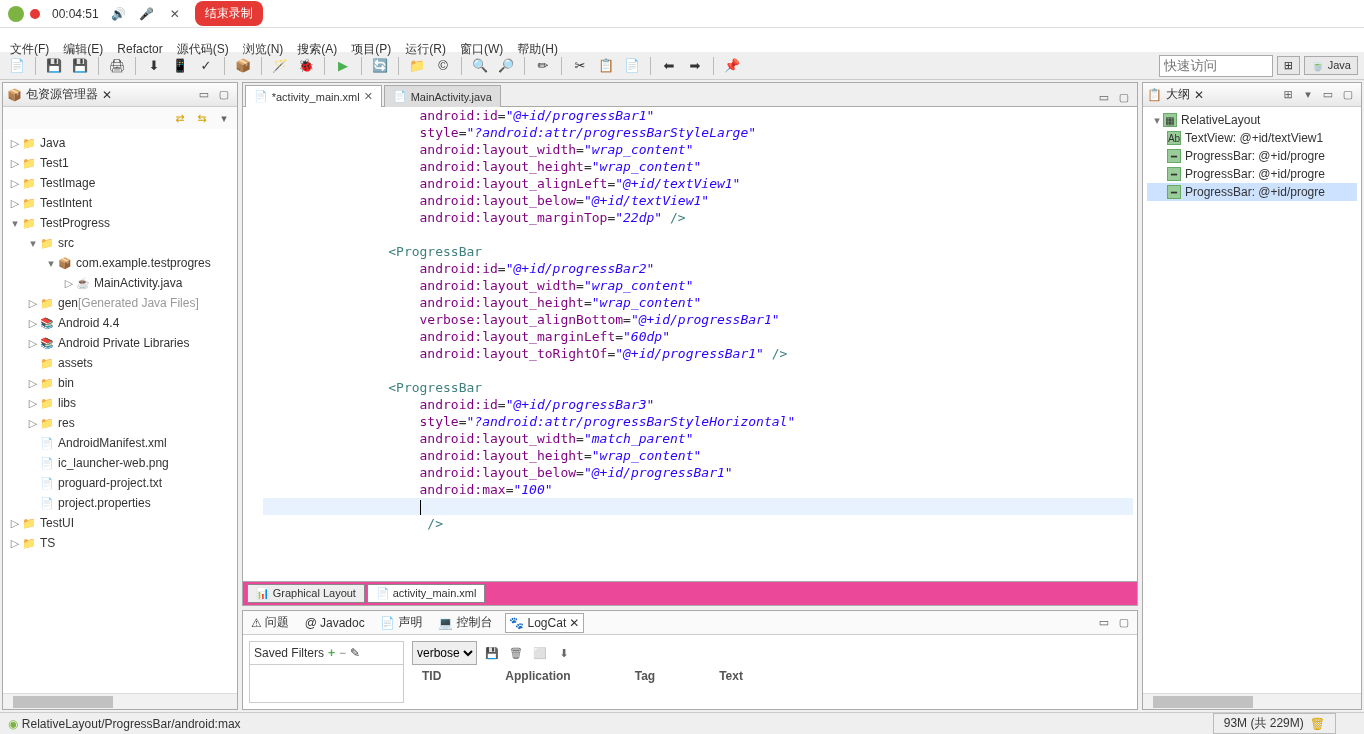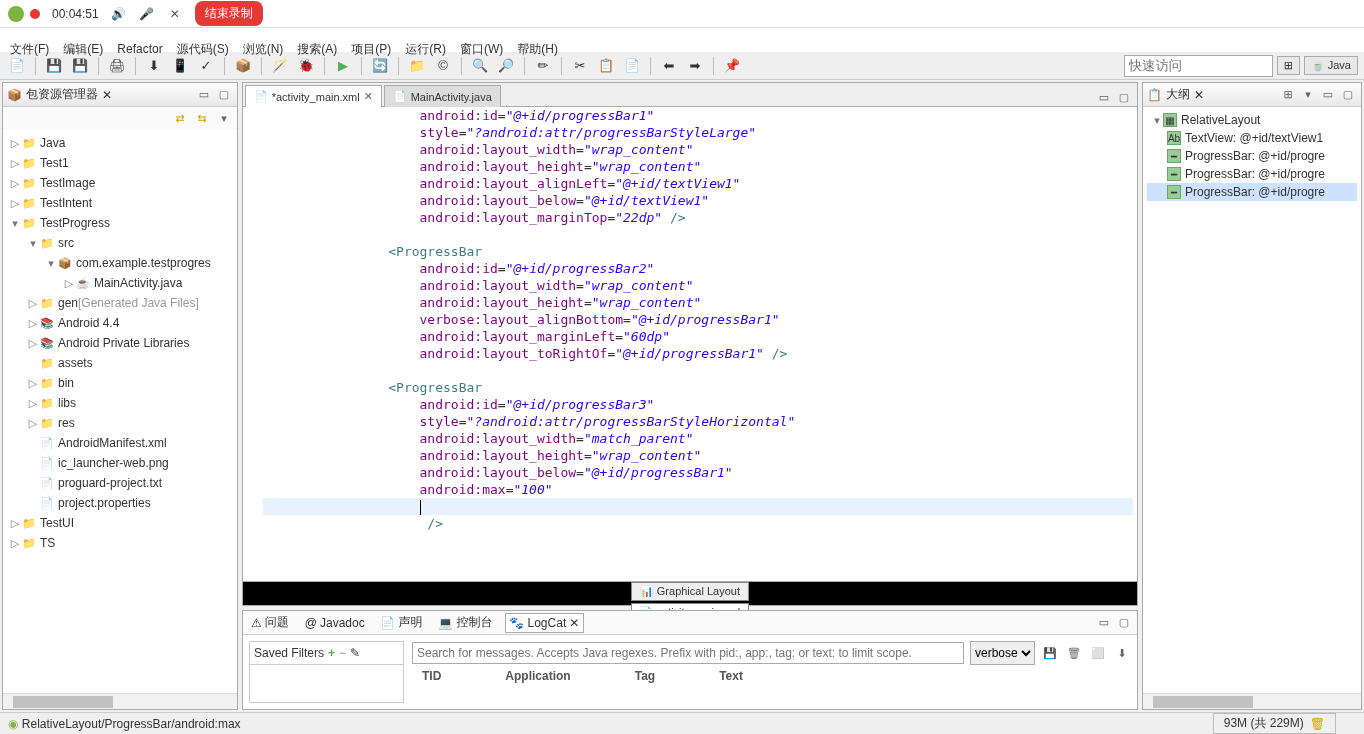--- a/index.html
+++ b/index.html
@@ -9,21 +9,21 @@
 .title-text { flex: 1; font-size: 12px; }
 .title-right { display: flex; align-items: center; gap: 12px; }
 .rec-dot { width: 10px; height: 10px; background: #e53935; border-radius: 50%; }
 .rec-btn { background: #e53935; color: #fff; padding: 4px 10px; border-radius: 8px; cursor: pointer; font-size: 12px; }
 .title-ico { width: 16px; height: 16px; display: inline-flex; align-items: center; justify-content: center; color: #555; cursor: pointer; }
 .menubar { height: 24px; background: #fff; display: flex; align-items: center; padding: 0 4px; gap: 2px; }
 .menu-item { padding: 3px 6px; cursor: pointer; font-size: 12px; margin-top: 18px; }
 .toolbar-main { height: 28px; background: #efefef; border-bottom: 1px solid #ccc; display: flex; align-items: center; padding: 0 6px; gap: 4px; }
 .tb-btn { width: 22px; height: 22px; cursor: pointer; display: inline-flex; align-items: center; justify-content: center; border: 1px solid transparent; font-size: 13px; }
 .tb-sep { width: 1px; height: 18px; background: #bbb; margin: 0 3px; }
-.quick-access { margin-left: auto; border: 1px solid #aaa; height: 22px; width: 149px; padding: 0 4px; }
+.quick-access { margin-left: auto; border: 1px solid #aaa; height: 22px; width: 114px; padding: 0 4px; }
 .persp-btn { border: 1px solid #aaa; padding: 2px 6px; cursor: pointer; background: #e8e8e8; font-size: 11px; }
 .workbench { display: flex; height: calc(100% - 28px - 24px - 28px - 22px); }
 .panel { background: #fff; border: 1px solid #aaa; display: flex; flex-direction: column; margin: 2px; }
 .panel-header { height: 24px; display: flex; align-items: center; background: linear-gradient(#fdfdfd,#e8e8e8); border-bottom: 1px solid #ccc; padding: 0 4px; font-size: 12px; }
 .panel-title { flex: 1; display:flex; align-items:center; gap:4px;}
 .panel-icons { display:flex; gap:2px; }
 .p-ico { width: 18px; height: 18px; cursor: pointer; display:inline-flex; align-items:center; justify-content:center; color:#666; font-size:11px;}
 .explorer { width: 236px; }
 .explorer-body { flex: 1; overflow: auto; padding-top: 4px; }
 .explorer-tools { height: 22px; display:flex; justify-content:flex-end; padding: 0 4px; gap:4px; align-items:center; background:#fafafa;}
@@ -46,21 +46,21 @@
 .editor-body { flex:1; overflow:auto; background:#fff; font-family: Consolas, monospace; font-size: 13px; line-height: 17px; padding: 0 4px 0 20px; position:relative;}
 .editor-body::-webkit-scrollbar{width:16px;height:16px}
 .editor-body::-webkit-scrollbar-track{background:#f1f1f1}
 .editor-body::-webkit-scrollbar-thumb{background:#c1c1c1}
 .code-line { white-space: pre; }
 .k-tag { color: #3f7f7f; }
 .k-attr { color: #7f007f; }
 .k-val { color: #2a00ff; font-style: italic; }
 .cur-line { background: #e8f2fe; }
 .cursor-caret { border-left: 1px solid #000; display:inline-block; height:15px; vertical-align:middle;}
-.editor-bottom-tabs { height: 24px; border-top: 1px solid #aaa; display:flex; align-items:center; padding: 0 4px; gap: 2px; background:#000000;flex-direction:column;}
+.editor-bottom-tabs { height: 24px; border-top: 1px solid #aaa; display:flex; align-items:center; padding: 0 4px; gap: 2px; background:#ec4899;}
 .btab { border: 1px solid #888; padding: 2px 8px; font-size:11px; background:#eee; cursor:pointer;}
 .btab.active { background:#fff; }
 .bottom-panel { height: 100px; }
 .bottom-tabs-row { height: 24px; display:flex; align-items:center; padding: 0 4px; gap:8px; border-bottom:1px solid #ccc; background:#fafafa;}
 .btab2 { display:flex; align-items:center; gap:3px; font-size:12px; cursor:pointer; padding:2px 4px;}
 .btab2.active { background:#fff; border:1px solid #aaa;}
 .logcat-body { flex:1; display:flex; padding:6px; gap:8px;}
 .saved-filters { width: 155px; border:1px solid #ccc; }
 .sf-head{ padding:4px; display:flex; align-items:center; gap:4px; font-size:12px;}
 .sf-body{ border-top:1px solid #ccc; height: 28px; overflow-x:scroll; overflow-y:hidden;}
@@ -355,21 +355,20 @@
           <div class="sf-head">
             <span>Saved Filters</span>
             <span style="color:#4caf50;font-weight:bold">+</span>
             <span style="color:#888">−</span>
             <span>✎</span>
           </div>
           <div class="sf-body"></div>
         </div>
         <div class="log-main">
           <div class="log-search-row">
-            <input class="log-search" placeholder="Search for messages. Accepts Java regexes. Prefix with pid:, app:, tag: or text: to limit scope." style="">
             <select class="log-level"><option>verbose</option></select>
             <span class="p-ico">💾</span>
             <span class="p-ico">🗑</span>
             <span class="p-ico">⬜</span>
             <span class="p-ico">⬇</span>
           </div>
           <div class="log-table-head" id="logcols">
               <span>TID</span>
               <span>Application</span>
               <span>Tag</span>

